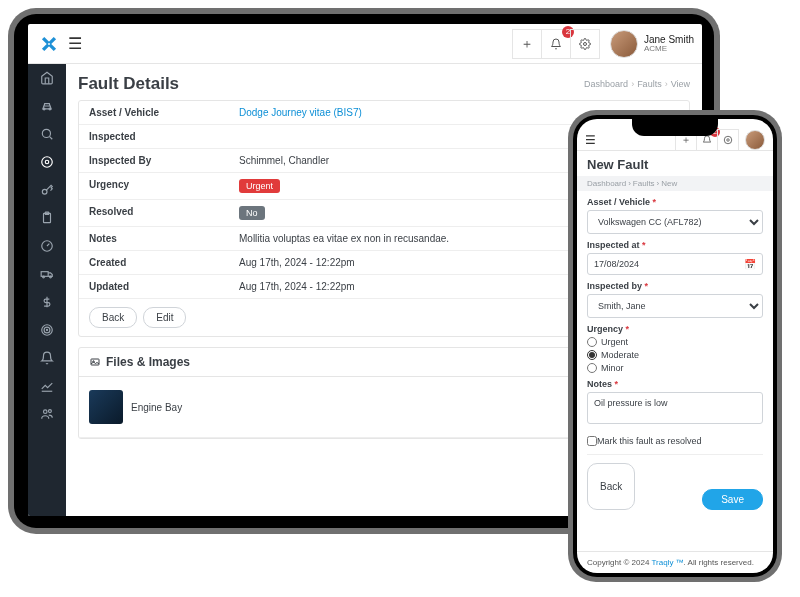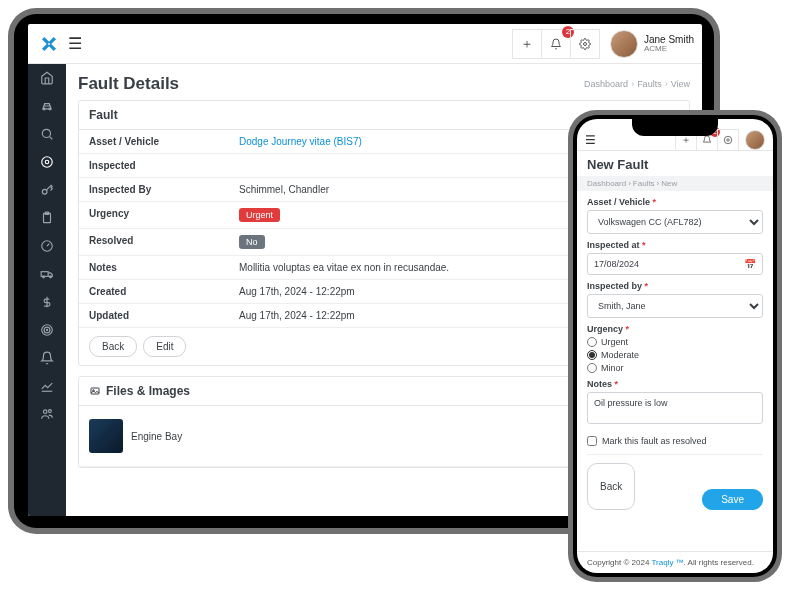--- a/index.html
+++ b/index.html
@@ -83,21 +83,21 @@
   .fld { margin-bottom: 6px; }
   .fld-lbl { font-size: 9px; font-weight: 700; color: #3a3f45; margin-bottom: 3px; display: block; }
   .req { color: #d9363e; }
   .sel, .inp, .ta { width: 100%; border: 1px solid #d0d4d9; border-radius: 3px; font-size: 9px; padding: 5px 6px; color: #3a3f45; background: #fff; }
   .inp-wrap { position: relative; }
   .inp-wrap .cal { position: absolute; right: 6px; top: 50%; transform: translateY(-50%); font-size: 10px; color: #555; }
   .radios { display: flex; flex-direction: column; gap: 3px; margin-top: 2px; }
   .radio { display: flex; align-items: center; gap: 4px; font-size: 9px; color: #3a3f45; cursor: pointer; }
   .radio input { width: 10px; height: 10px; accent-color:#333; }
   .ta { height: 32px; resize: none; }
-  .chk { display: flex; align-items: center; gap: 5px; font-size: 9px; color: #3a3f45; margin: 8px 0; cursor: pointer; }
+  .chk { display: flex; align-items: center; font-size: 9px; color: #3a3f45; margin: 8px 0; cursor: pointer; }
   .chk input { width: 10px; height: 10px; }
   .p-btnrow { display: flex; gap: 6px; border-top:1px solid #eee; padding-top:8px; }
   .btn-primary { background: #21a5e8; border-color: #21a5e8; color: #fff; margin-left: auto; padding: 4px 18px; margin-top: 26px; }
 
   .p-footer { border-top: 1px solid #e5e5e5; padding: 6px 10px; font-size: 8px; color: #555; }
   .p-footer a { color: #0d8fd6; text-decoration: none; }
 </style>
 </head>
 <body>
 
@@ -231,21 +231,20 @@
 
       <div class="t-main">
         <div class="page-title-row">
           <div class="page-title">Fault Details</div>
           <div class="crumbs">
             <span>Dashboard</span><span class="sep">›</span><span>Faults</span><span class="sep">›</span><span>View</span>
           </div>
         </div>
 
         <div class="card">
-          <div class="card-head">Fault</div>
           <div class="card-body">
             <div class="row">
                   <div class="k">Asset / Vehicle</div>
                   <div class="v link">Dodge Journey vitae (BIS7)</div>
                 </div>
             <div class="row">
                   <div class="k">Inspected</div>
                 </div>
             <div class="row">
                   <div class="k">Inspected By</div>

